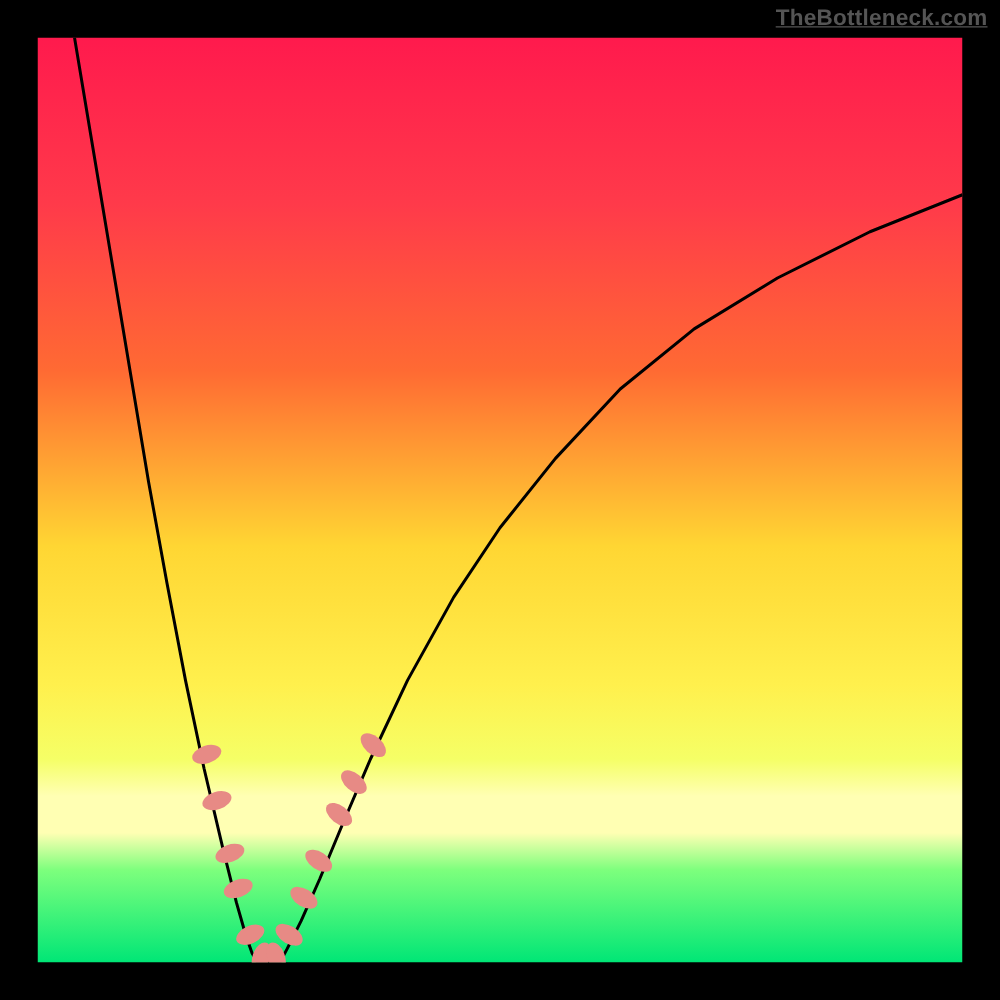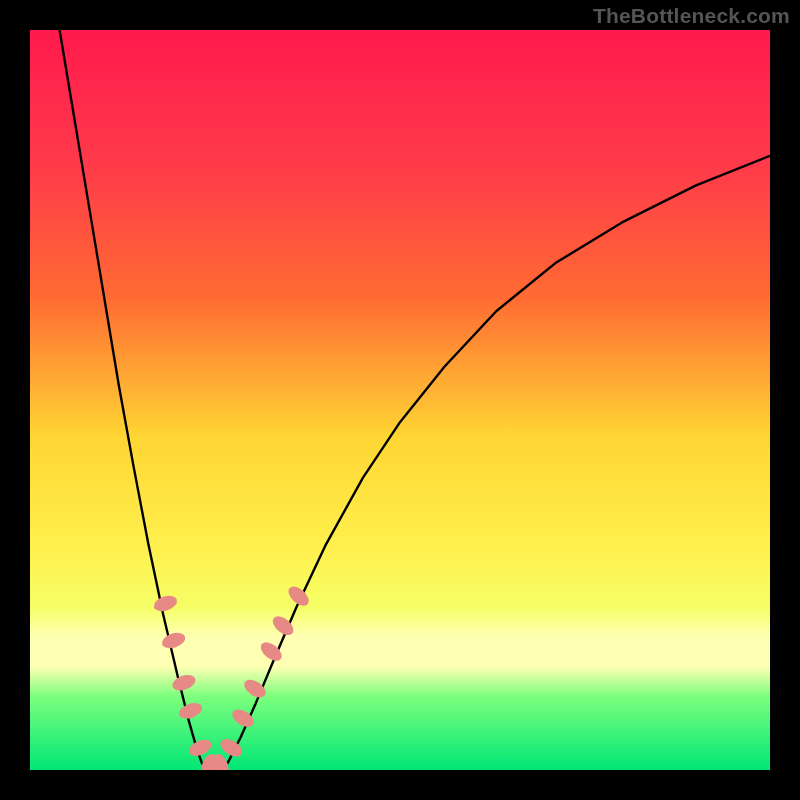--- a/index.html
+++ b/index.html
@@ -17,23 +17,24 @@
     top: 0;
     width: 800px;
     height: 800px;
     background: #000;
   }
   .watermark {
     position: absolute;
     top: 4px;
     right: 10px;
     color: #555;
-    font-size: 21px;
+    font-size: 18px;
     font-weight: 600;
     letter-spacing: 0.2px;
+    text-decoration: underline;
   }
   .plot {
     position: absolute;
     left: 30px;
     top: 30px;
     width: 740px;
     height: 740px;
   }
   svg { display: block; }
 </style>

